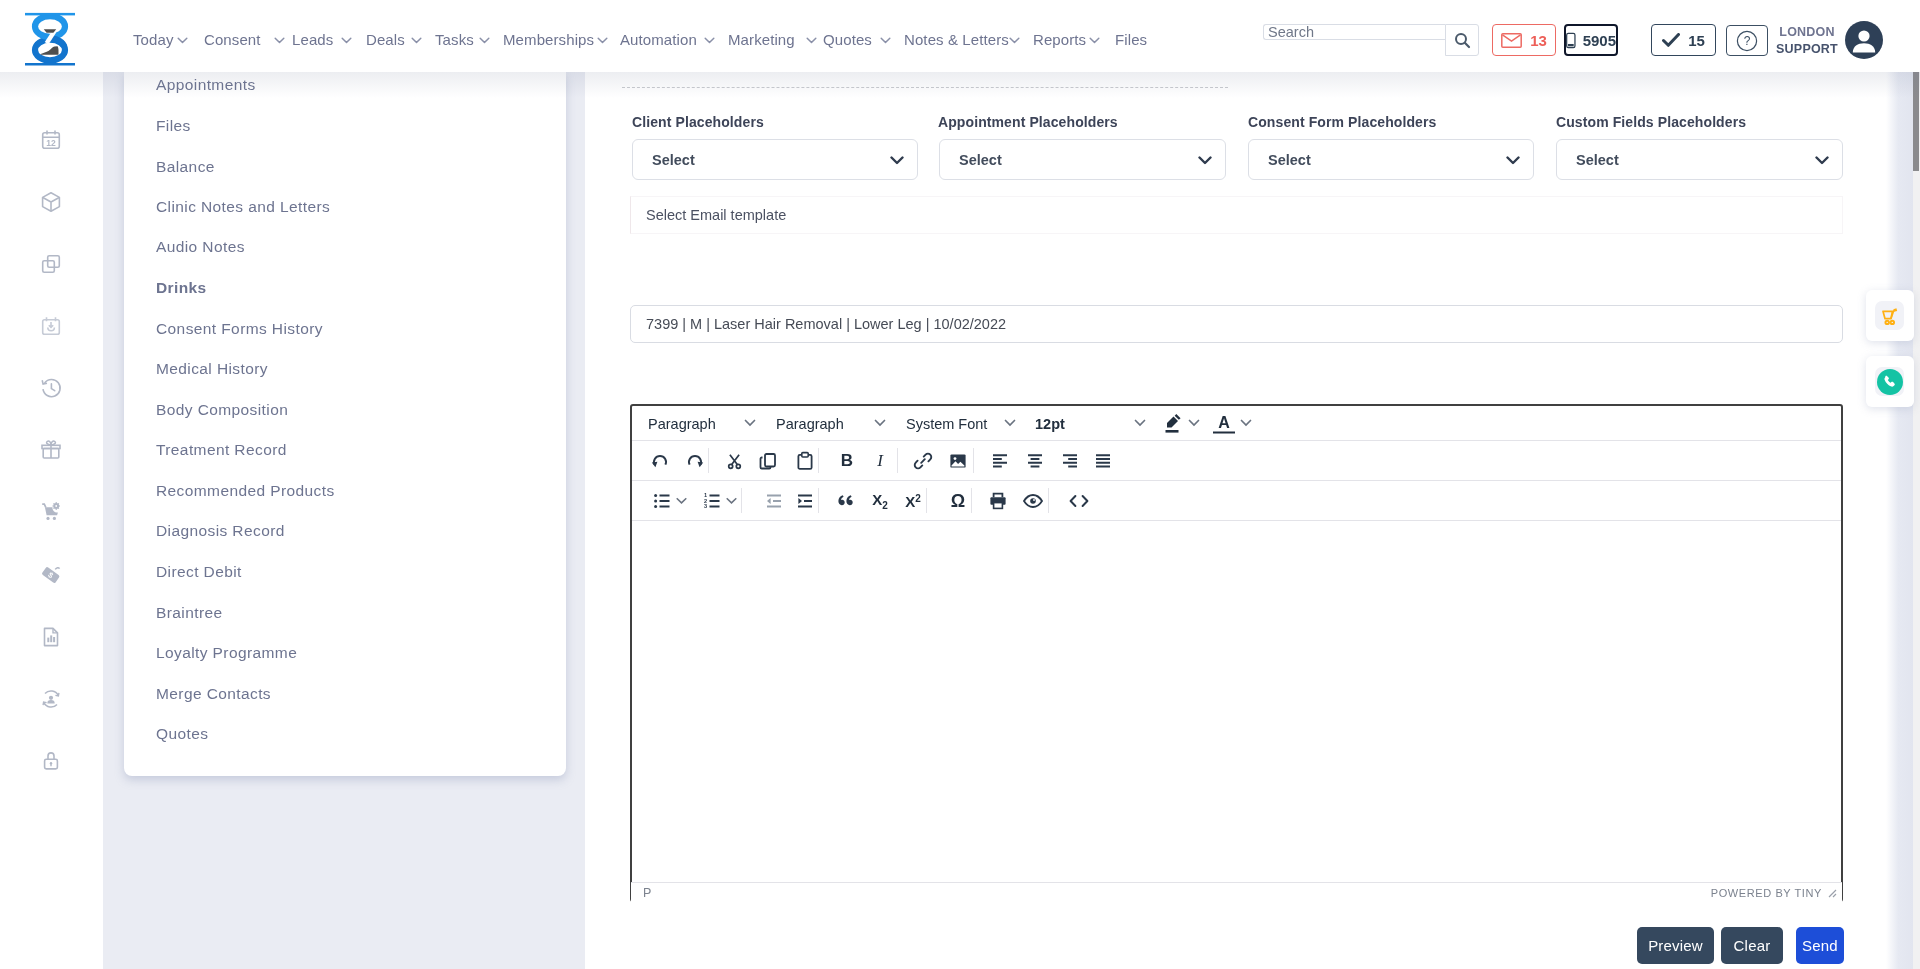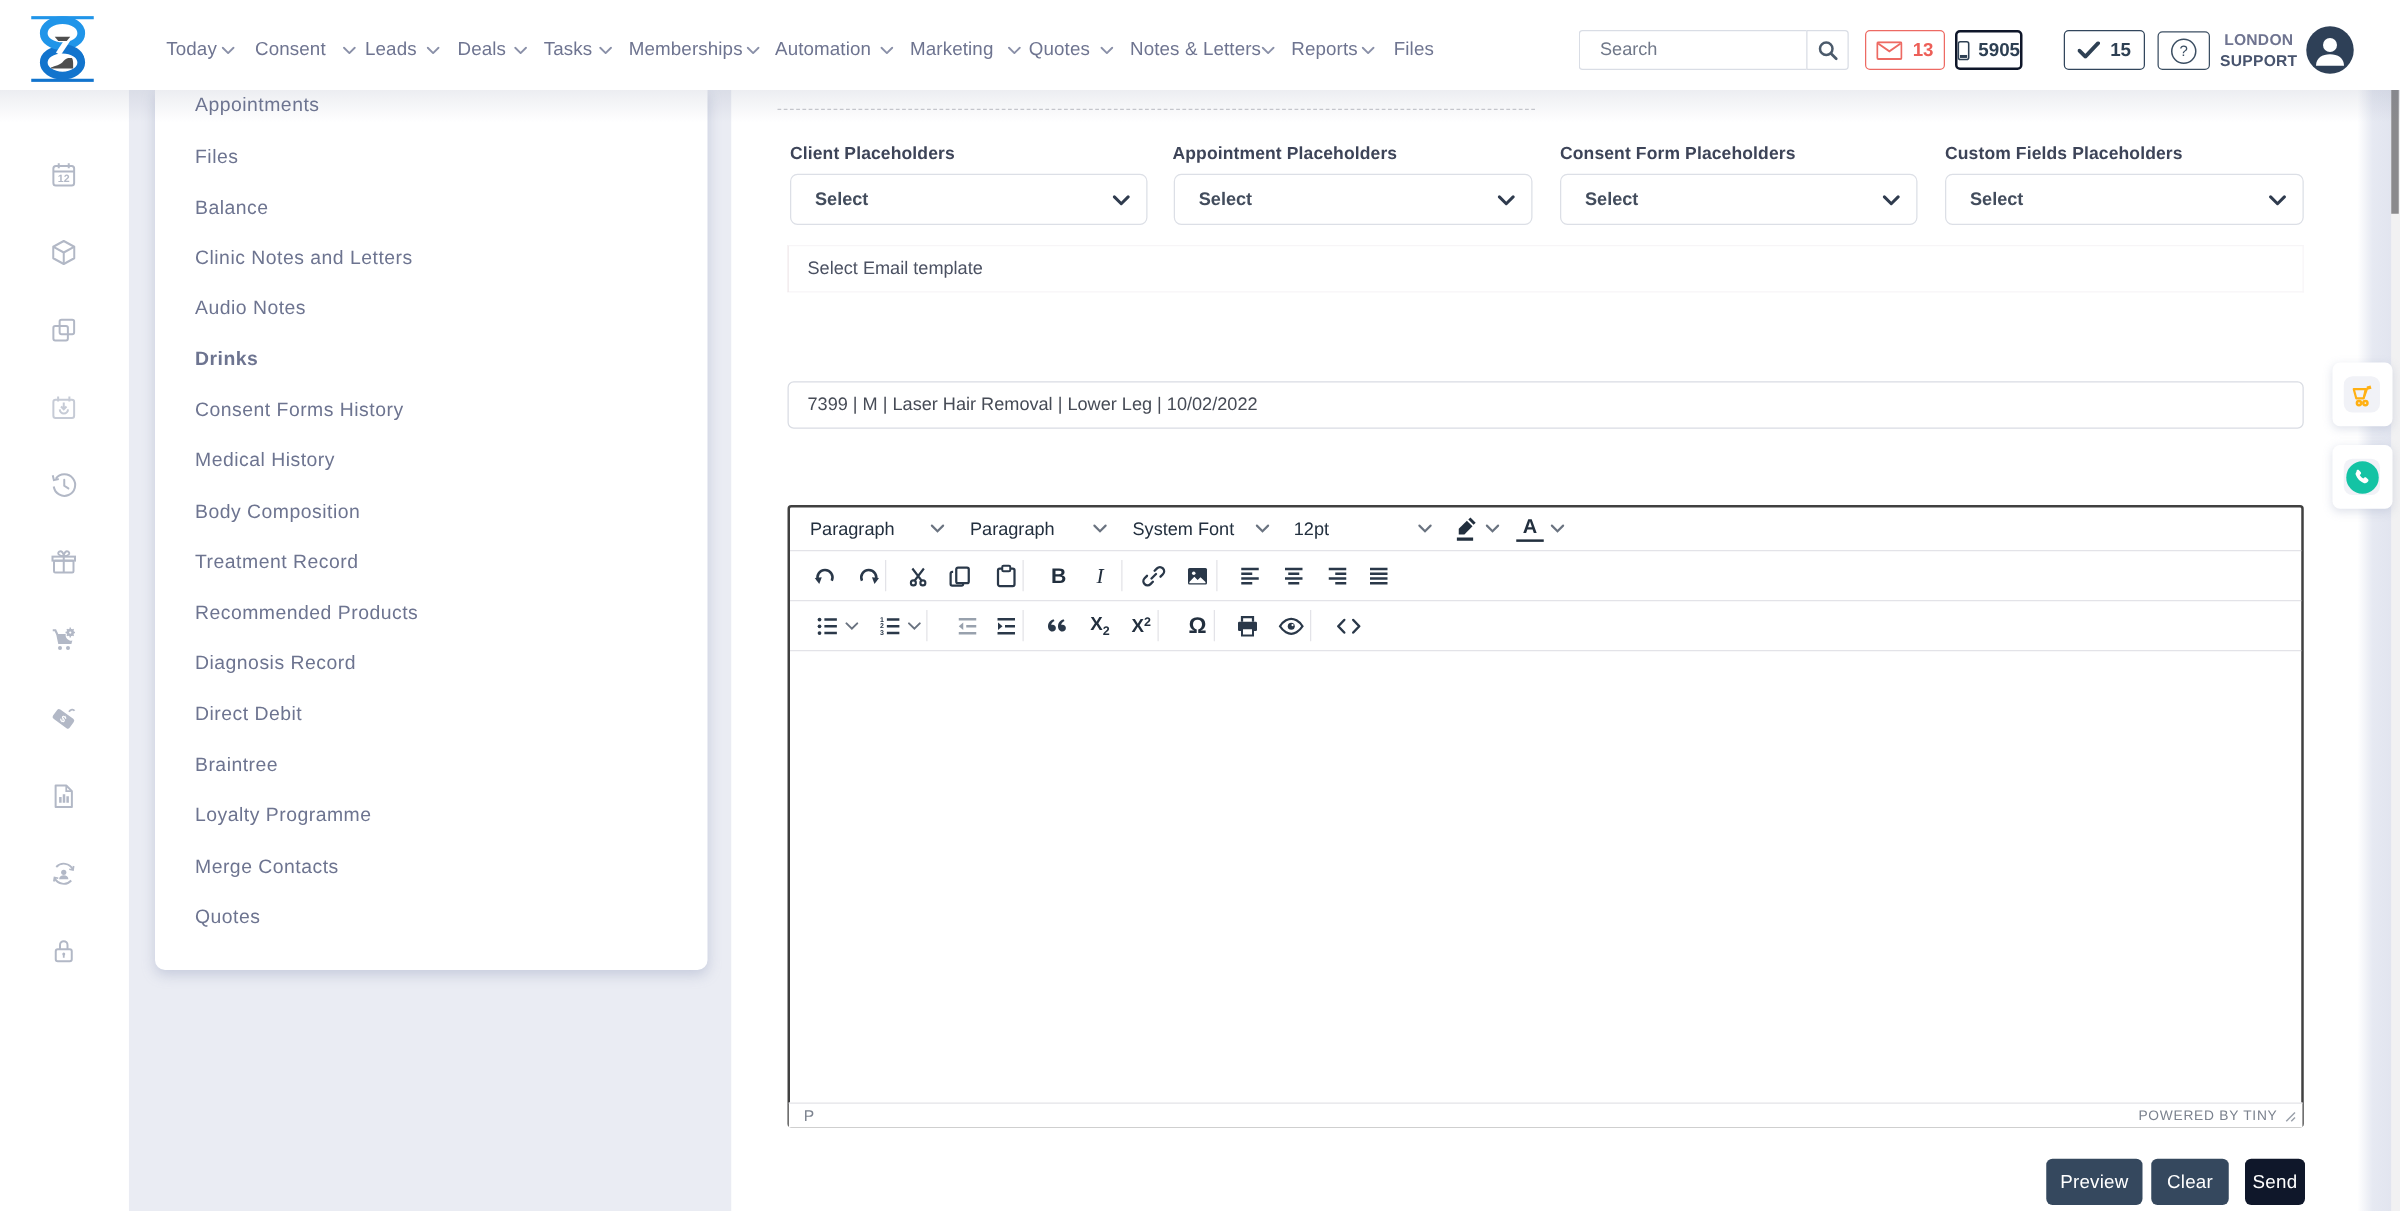--- a/index.html
+++ b/index.html
@@ -201,21 +201,21 @@
           <path d="M1.5 1.5 L6 6 L10.5 1.5" fill="none" stroke="#6a7380" stroke-width="1.7" stroke-linecap="round"></path>
         </svg>
       <span class="tdd" style="left:144px;">Paragraph</span>
       <svg class="tic" style="left:242px;" width="12" height="8" viewBox="0 0 12 8">
           <path d="M1.5 1.5 L6 6 L10.5 1.5" fill="none" stroke="#6a7380" stroke-width="1.7" stroke-linecap="round"></path>
         </svg>
       <span class="tdd" style="left:274px;">System Font</span>
       <svg class="tic" style="left:372px;" width="12" height="8" viewBox="0 0 12 8">
           <path d="M1.5 1.5 L6 6 L10.5 1.5" fill="none" stroke="#6a7380" stroke-width="1.7" stroke-linecap="round"></path>
         </svg>
-      <span class="tdd" style="left:403px;">12pt</span>
+      <span class="tdd" style="left:403px;font-weight:bold;">12pt</span>
       <svg class="tic" style="left:502px;" width="12" height="8" viewBox="0 0 12 8">
           <path d="M1.5 1.5 L6 6 L10.5 1.5" fill="none" stroke="#6a7380" stroke-width="1.7" stroke-linecap="round"></path>
         </svg>
       <svg class="tic" style="left:528px;" width="24" height="24" viewBox="0 0 24 24">
           <path d="M13.5 5.5 l4.5 4.5 -6.5 6.5 h-4.5 v-4.5 z" fill="#222f3e"></path>
           <path d="M15.5 3.8 l4.2 4.2" stroke="#222f3e" stroke-width="2.4"></path>
           <rect x="5.5" y="19" width="13" height="2.6" fill="#222f3e"></rect>
         </svg>
       <svg class="tic" style="left:556px;" width="12" height="8" viewBox="0 0 12 8">
           <path d="M1.5 1.5 L6 6 L10.5 1.5" fill="none" stroke="#6a7380" stroke-width="1.7" stroke-linecap="round"></path>
@@ -349,21 +349,21 @@
   <div class="abs" id="statusbar">
     <span style="position:absolute;left:12px;top:3px;font-size:12.5px;color:#7b828e;">P</span>
     <span style="position:absolute;right:20px;top:4px;font-size:11px;color:#7b828e;letter-spacing:.6px;">POWERED BY TINY</span>
     <svg style="position:absolute;right:5px;top:6px;" width="9" height="9" viewBox="0 0 9 9">
         <path d="M8 1 L1 8 M8 5 L5 8" stroke="#9aa0aa" stroke-width="1.2"></path>
       </svg>
   </div>
 
   <div class="btn" style="left:1637px;width:77px;background:#35485e;">Preview</div>
   <div class="btn" style="left:1721px;width:62px;background:#35485e;">Clear</div>
-  <div class="btn" style="left:1796px;width:48px;background:#0f172a;">Send</div>
+  <div class="btn" style="left:1796px;width:48px;background:#1d4ed8;">Send</div>
 
   <div class="abs" style="left:1866px;top:290px;width:48px;height:51px;background:#fff;border-radius:6px;box-shadow:0 2px 8px rgba(150,160,190,.3);"></div>
   <div class="abs" style="left:1875px;top:301px;width:29px;height:29px;background:#f1f2f7;border-radius:7px;display:flex;align-items:center;justify-content:center;">
     <svg width="20" height="20" viewBox="0 0 20 20">
         <path d="M3 5.3 H12.5 L10.9 12.7 H5 Z" fill="none" stroke="#ffb013" stroke-width="1.7" stroke-linejoin="round"></path>
         <path d="M10.9 12.7 L13.9 4.3" fill="none" stroke="#ffb013" stroke-width="1.6"></path>
         <path d="M13.7 4.5 L16.8 3.7" stroke="#ffb013" stroke-width="2.8"></path>
         <circle cx="7.2" cy="16.4" r="1.7" fill="none" stroke="#ffb013" stroke-width="2"></circle>
         <circle cx="12.3" cy="16.4" r="1.7" fill="none" stroke="#ffb013" stroke-width="2"></circle>
       </svg>
@@ -397,21 +397,21 @@
     <span class="navitem" style="left:366px;">Deals</span>
     <span class="navitem" style="left:435px;">Tasks</span>
     <span class="navitem" style="left:503px;">Memberships</span>
     <span class="navitem" style="left:620px;">Automation</span>
     <span class="navitem" style="left:728px;">Marketing</span>
     <span class="navitem" style="left:823px;">Quotes</span>
     <span class="navitem" style="left:904px;">Notes &amp; Letters</span>
     <span class="navitem" style="left:1033px;">Reports</span>
     <span class="navitem" style="left:1115px;">Files</span>
 
-    <div class="abs" style="left:1263px;top:24px;width:182px;height:32px;border:1px solid #d9dde5;border-right:none;border-radius:3px 0 0 3px;display:flex;align-items:center;padding-left:16px;font-size:14.5px;color:#707889;">Search</div>
+    <div class="abs" style="left:1263px;top:24px;width:182px;height:16px;border:1px solid #d9dde5;border-right:none;border-radius:3px 0 0 3px;display:flex;align-items:center;padding-left:4px;font-size:14.5px;color:#707889;">Search</div>
     <div class="abs" style="left:1445px;top:24px;width:34px;height:32px;border:1px solid #d9dde5;border-radius:0 3px 3px 0;display:flex;align-items:center;justify-content:center;">
       <svg width="17" height="17" viewBox="0 0 17 17">
           <circle cx="7" cy="7" r="5" fill="none" stroke="#4b5a6b" stroke-width="2"></circle>
           <path d="M10.8 10.8 L15 15" stroke="#4b5a6b" stroke-width="2.2" stroke-linecap="round"></path>
         </svg>
     </div>
 
     <div class="hbtn" style="left:1492px;width:64px;border:1px solid #ed6a63;color:#ed5f58;">
       <svg width="21" height="15" viewBox="0 0 21 15" style="margin-right:8px;">
           <rect x="0.8" y="0.8" width="19.4" height="13.4" rx="1" fill="none" stroke="#ed6a63" stroke-width="1.5"></rect>

